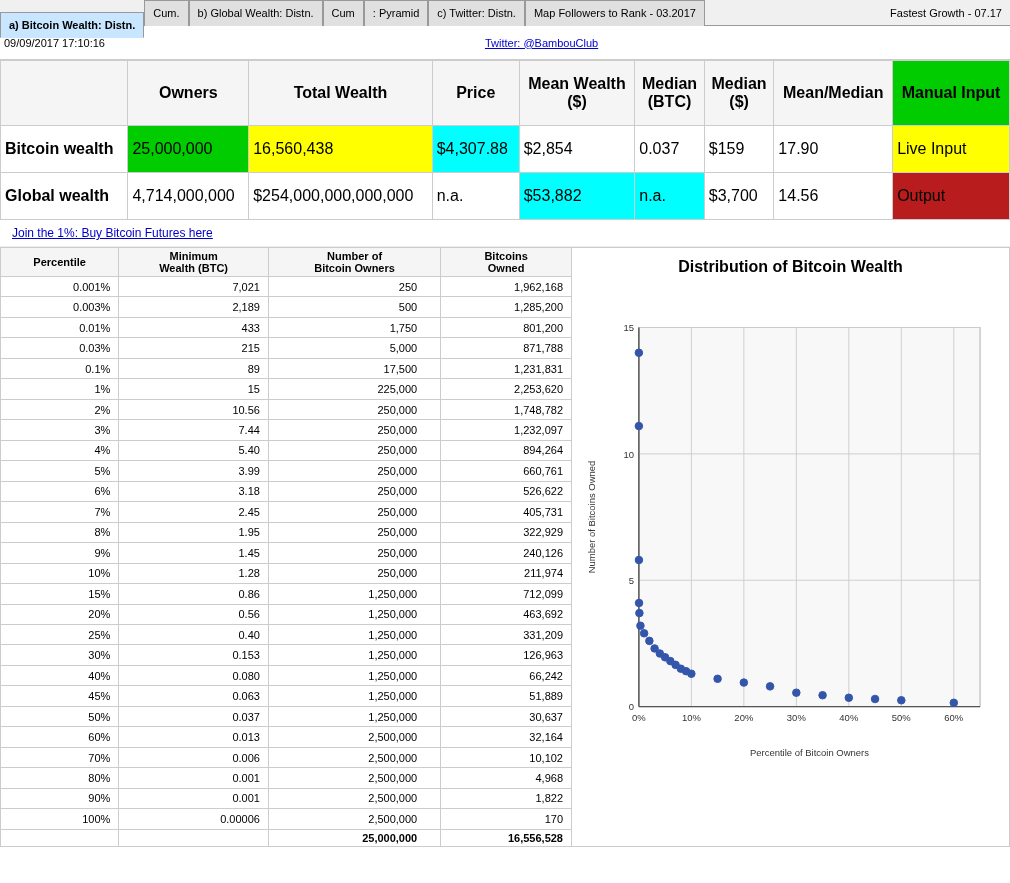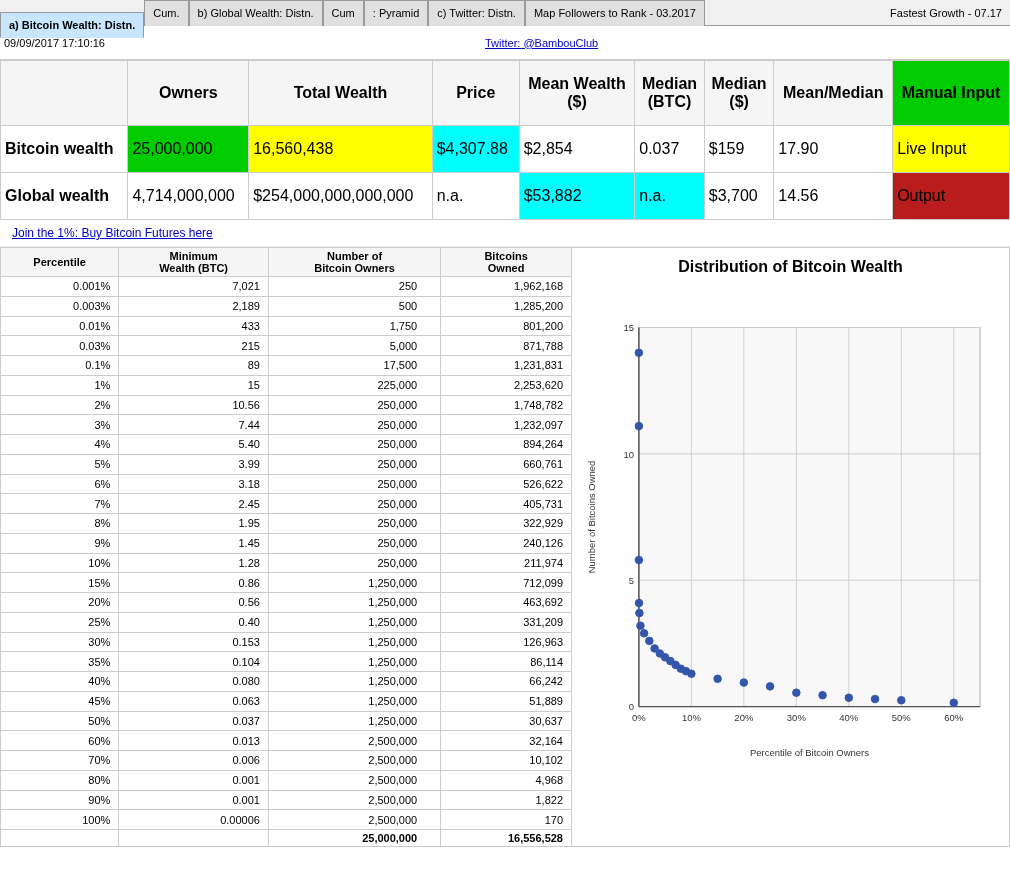--- a/index.html
+++ b/index.html
@@ -322,26 +322,20 @@
     <td>25%</td>
     <td>0.40</td>
     <td>1,250,000</td>
     <td>331,209</td>
   </tr>
         <tr>
     <td>30%</td>
     <td>0.153</td>
     <td>1,250,000</td>
     <td>126,963</td>
-  </tr>
-        <tr>
-    <td>35%</td>
-    <td>0.104</td>
-    <td>1,250,000</td>
-    <td>86,114</td>
   </tr>
         <tr>
     <td>40%</td>
     <td>0.080</td>
     <td>1,250,000</td>
     <td>66,242</td>
   </tr>
         <tr>
     <td>45%</td>
     <td>0.063</td>

